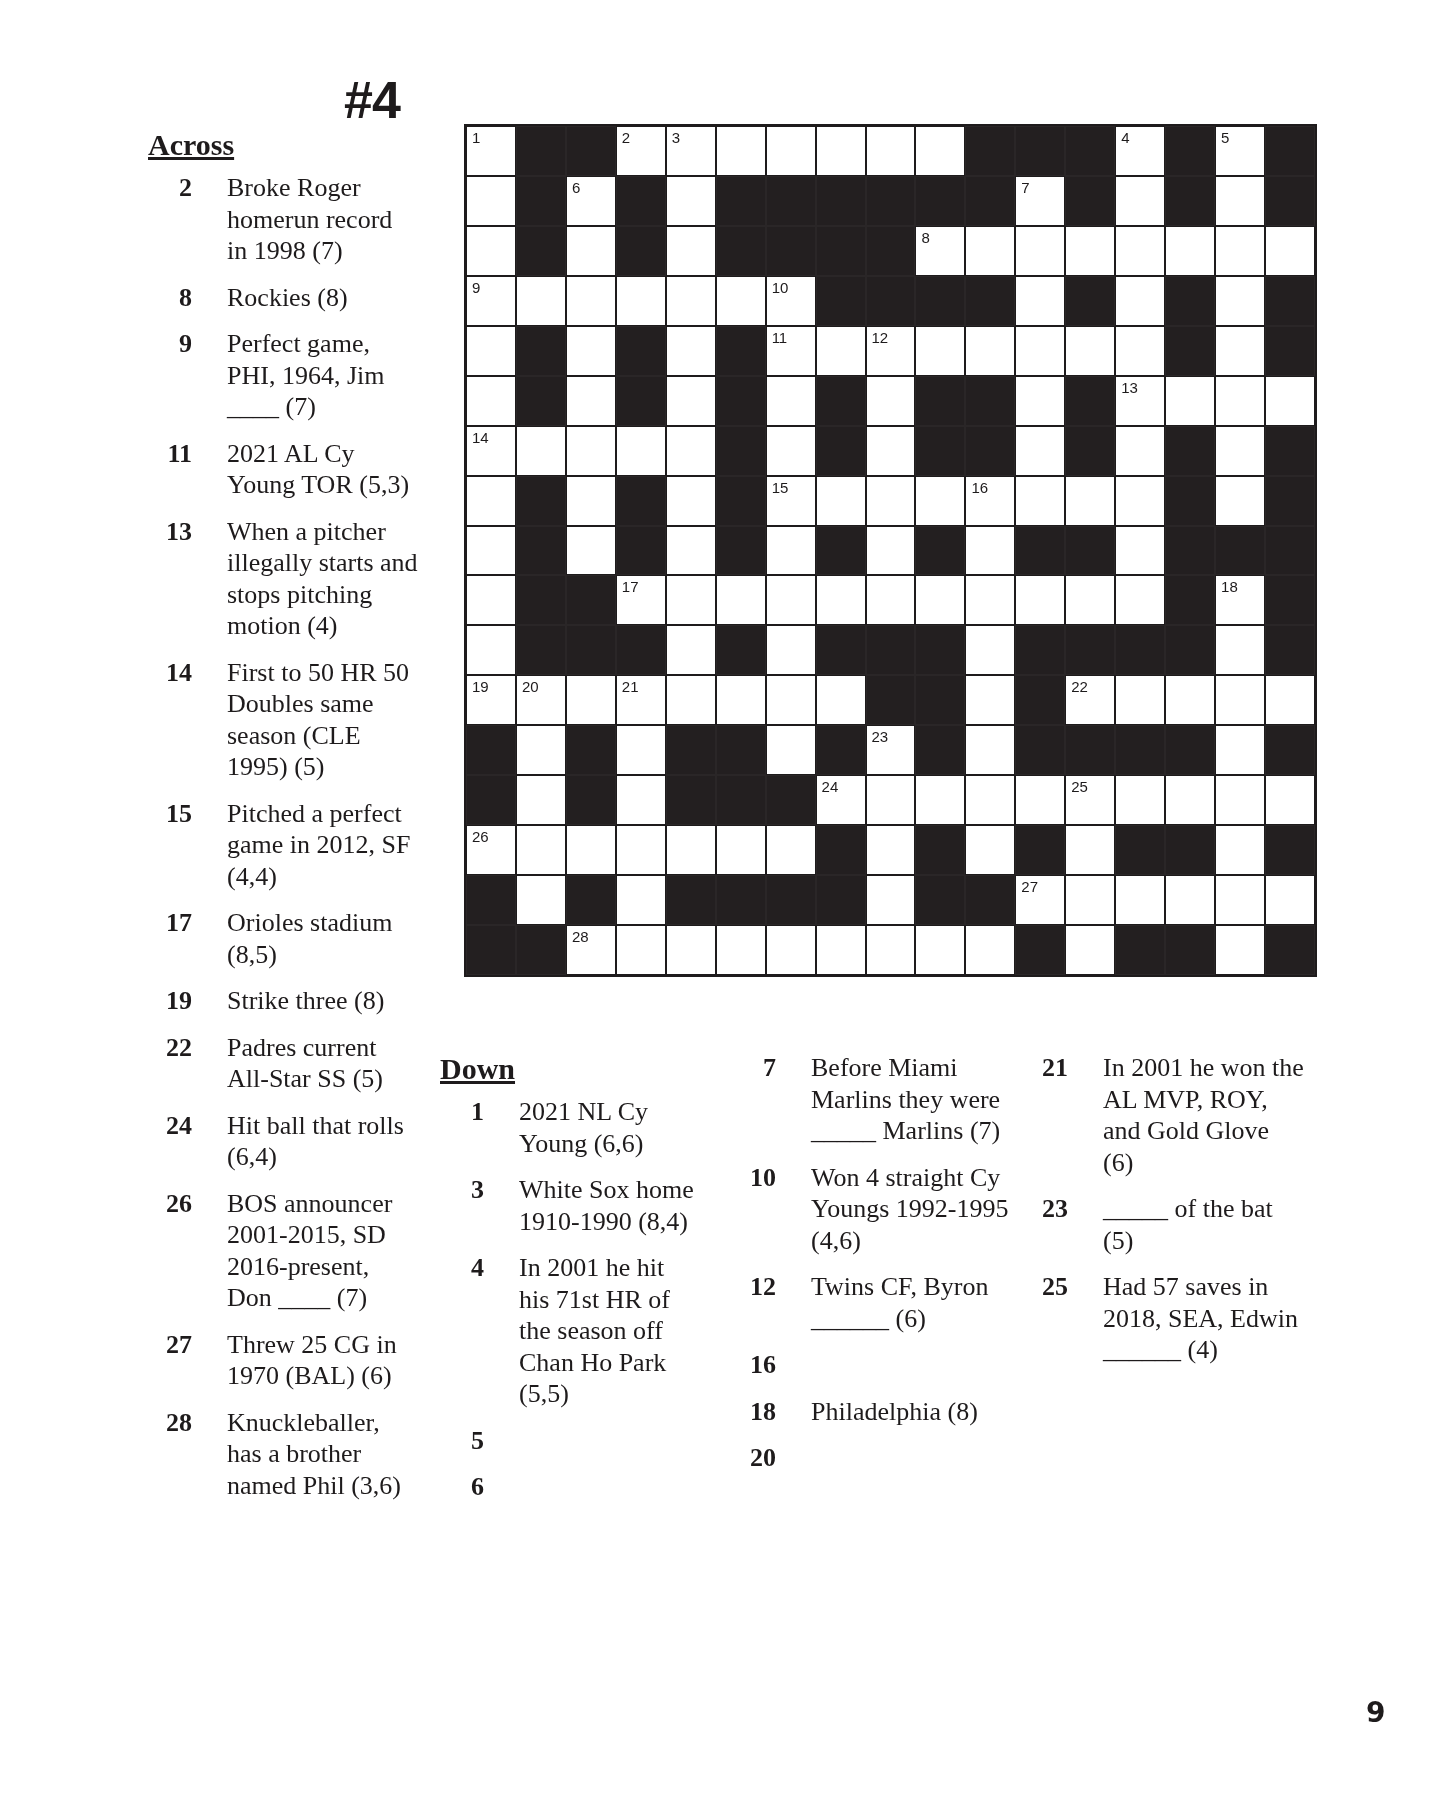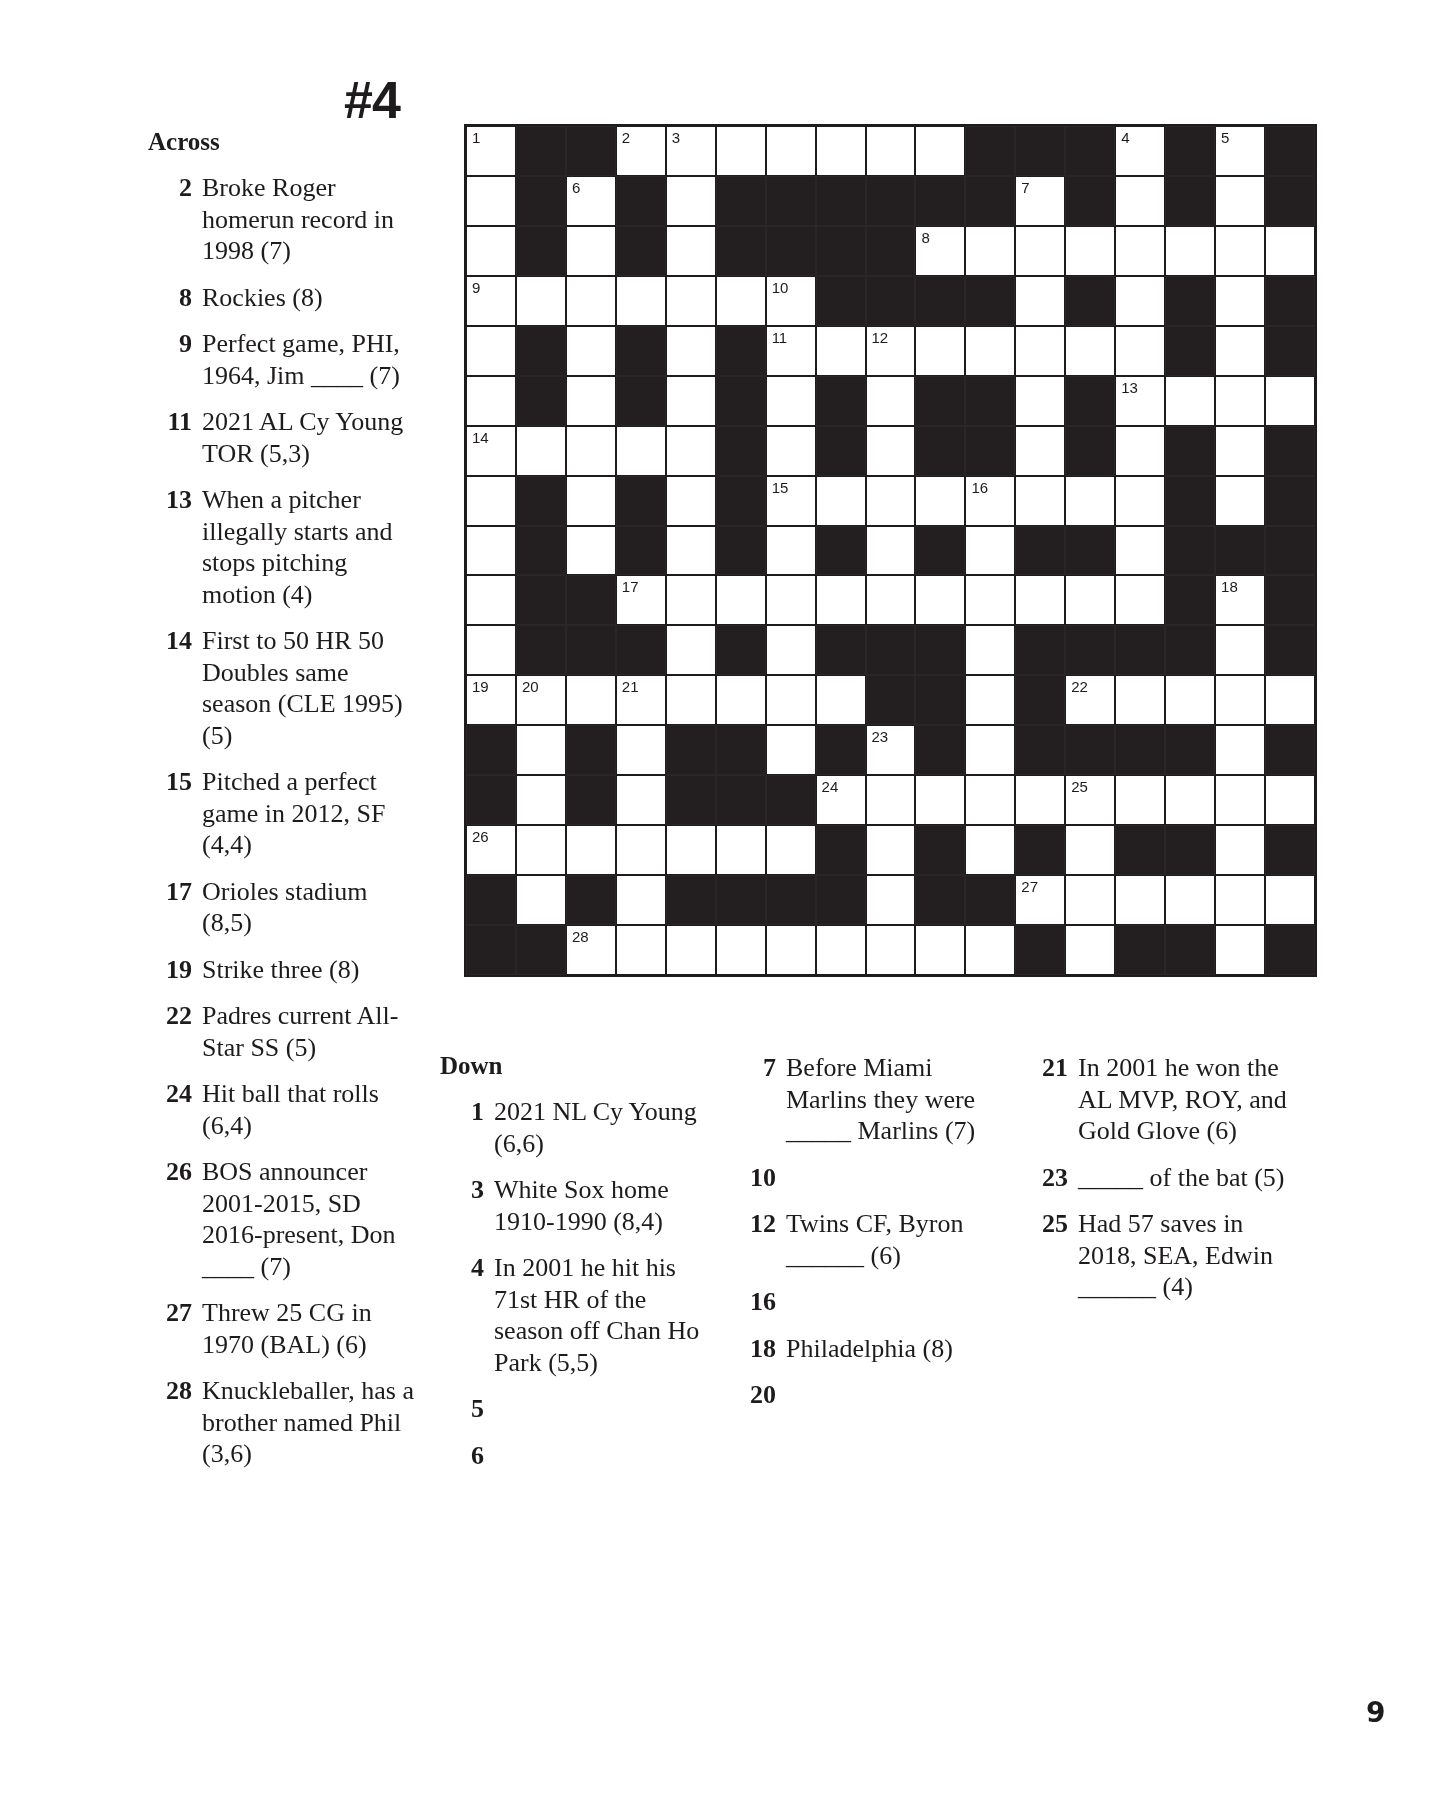--- a/index.html
+++ b/index.html
@@ -4,25 +4,25 @@
 <style>
   html, body { margin: 0; padding: 0; background: #ffffff; }
   body { width: 1445px; height: 1806px; position: relative; font-family: "Liberation Serif", serif; color: #1e1b1c; overflow: hidden; }
   .title { position: absolute; left: 344px; top: 70px; font-family: "Liberation Sans", sans-serif; font-weight: bold; font-size: 52px; letter-spacing: -1px; color: #1e1b1c; }
   .page-num { position: absolute; left: 1366px; top: 1696px; font-family: "DejaVu Sans", sans-serif; font-weight: bold; font-size: 28px; }
   .grid { position: absolute; left: 464px; top: 124px; width: 853px; height: 853px; background: #1e1b1c; border: 2px solid #1e1b1c; display: grid; grid-template-columns: repeat(17, 1fr); grid-template-rows: repeat(17, 1fr); gap: 0; box-sizing: border-box; }
   .cell { position: relative; box-sizing: border-box; border: 1.5px solid #1e1b1c; }
   .cell.white { background: #ffffff; }
   .cell.black { background: #231f20; border-color: #2a2627; }
   .cell .num { position: absolute; left: 5px; top: 3px; font-family: "Liberation Sans", sans-serif; font-size: 15px; color: #1e1b1c; line-height: 1; }
-  .section-head { position: absolute; font-weight: bold; font-size: 25px; }
+  .section-head { position: absolute; font-weight: bold; font-size: 30px; text-decoration: underline; }
   .clue-col { position: absolute; width: 290px; }
   .clue { display: flex; font-size: 26px; line-height: 31.5px; margin-bottom: 15px; }
   .clue .cnum { width: 44px; flex: 0 0 44px; text-align: right; font-weight: bold; padding-right: 10px; box-sizing: content-box; }
-  .clue .ctext { flex: 1; }
+  .clue .ctext { flex: 1; margin-left: 25px; }
 </style>
 </head>
 <body>
 
 <div class="title">#4</div>
 
 <div class="grid" id="grid">
     <div class="cell white">
       <span class="num">1</span>
     </div>
@@ -451,20 +451,21 @@
       <span class="cnum">6</span>
     </div>
   </div>
 <div class="clue-col" id="down-col-1" style="left:732px; top:1052px; width:280px;">
     <div class="clue">
       <span class="cnum">7</span>
       <span class="ctext">Before Miami Marlins they were _____ Marlins (7)</span>
     </div>
     <div class="clue">
       <span class="cnum">10</span>
+      <span class="ctext">Won 4 straight Cy Youngs 1992-1995 (4,6)</span>
     </div>
     <div class="clue">
       <span class="cnum">12</span>
       <span class="ctext">Twins CF, Byron ______ (6)</span>
     </div>
     <div class="clue">
       <span class="cnum">16</span>
     </div>
     <div class="clue">
       <span class="cnum">18</span>

